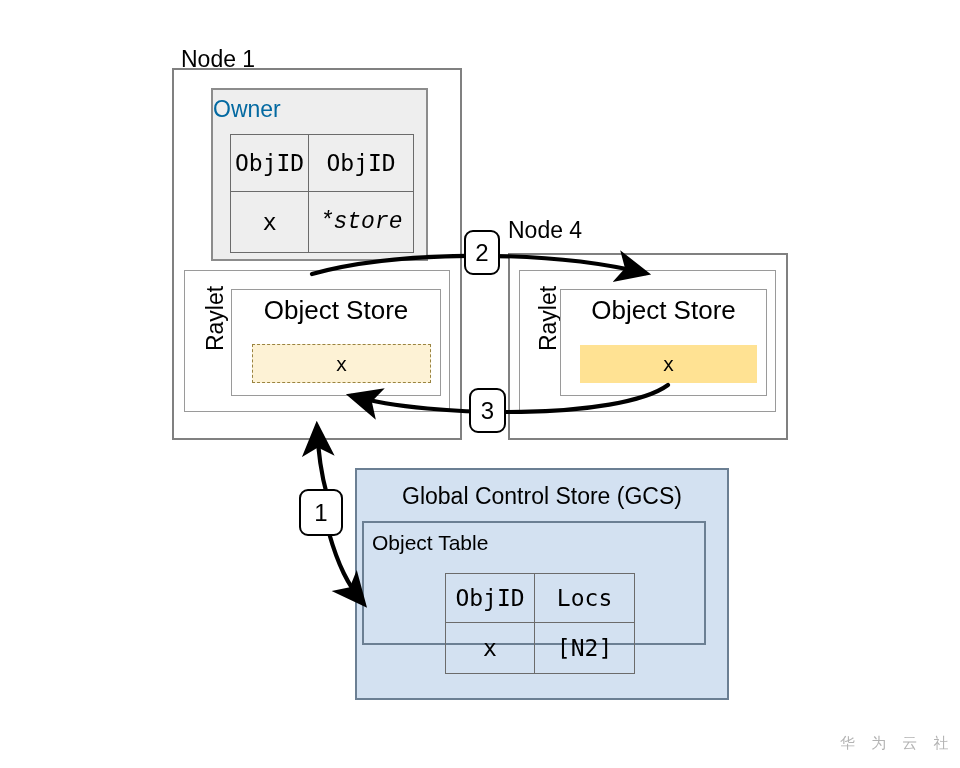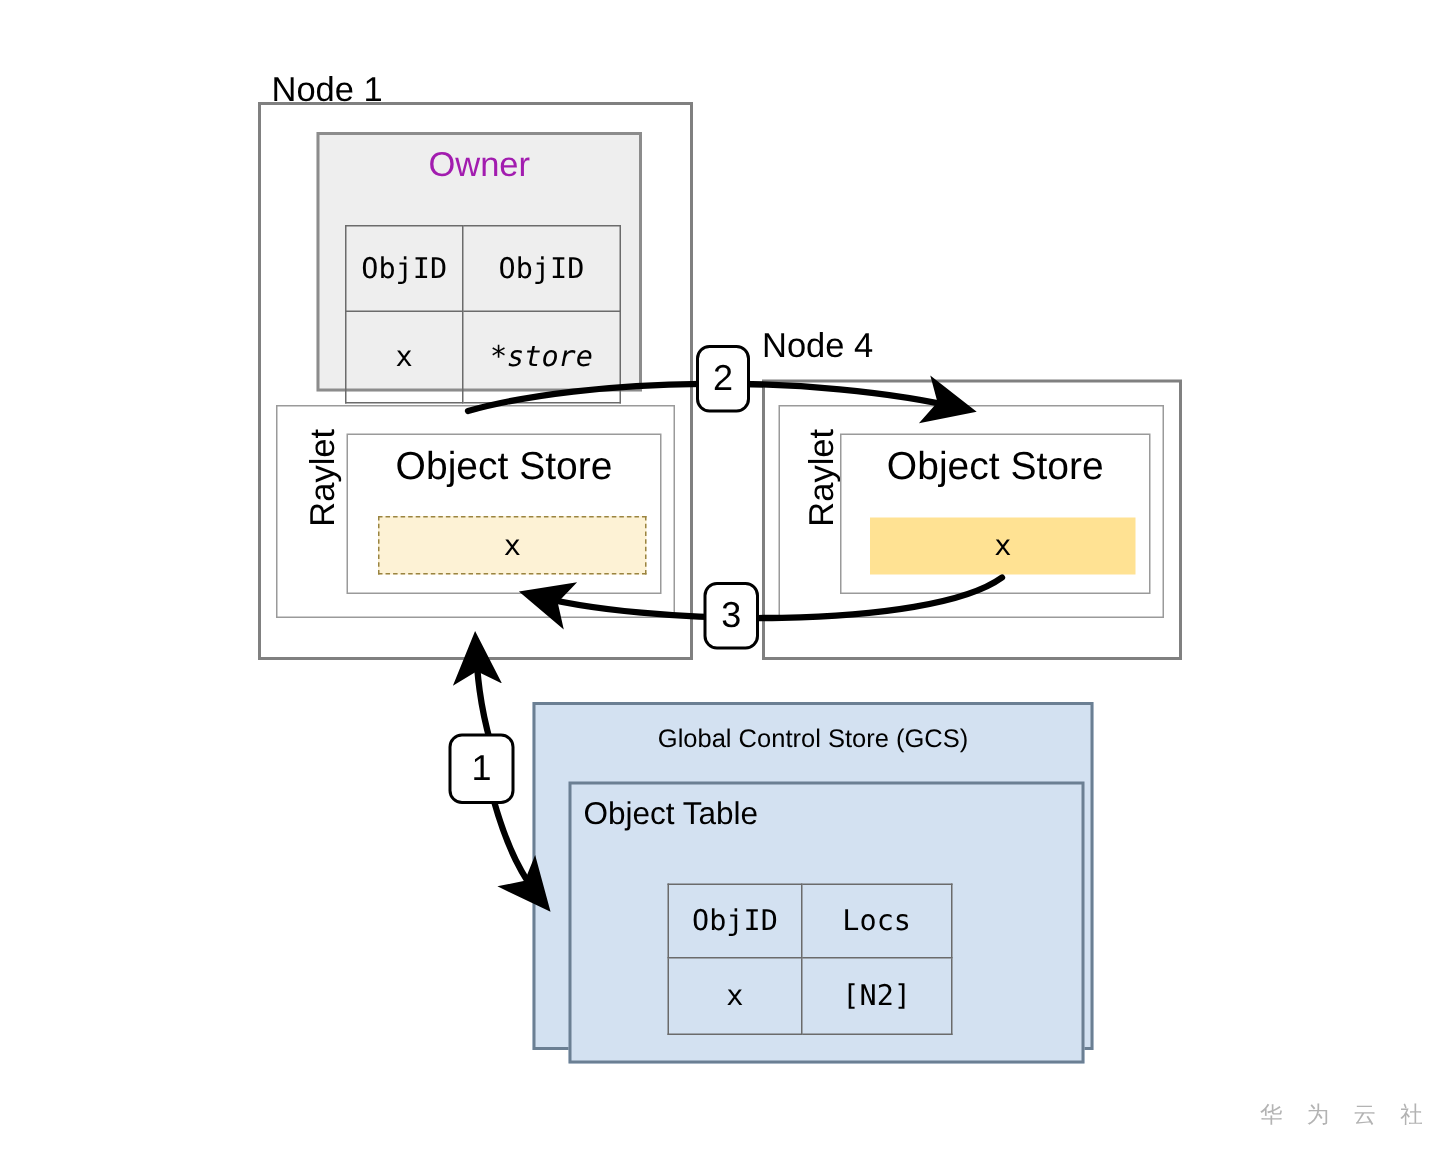--- a/index.html
+++ b/index.html
@@ -34,31 +34,29 @@
     background: transparent;
   }
 
   
   .owner-box {
     background: #eeeeee;
     border: 2px solid #8c8c8c;
   }
   .owner-title {
     font-size: 23px;
-    text-align: center;
-    color: #a21caf;
+    color: #0369a1;
   }
 
   
   table.kv {
     border-collapse: collapse;
     font-family: "DejaVu Sans Mono", "Liberation Mono", monospace;
-    font-size: 19px;
-    color: #000000;
-    margin-top: 16px;
+    font-size: 23px;
+    color: #000000;
   }
   table.kv td {
     border: 1px solid #6b6b6b;
     text-align: center;
     padding: 0;
   }
   .italic-cell { font-style: italic; }
 
   
   .raylet-label {
@@ -92,21 +90,21 @@
     background: #ffe293;
     border: none;
   }
 
   
   .gcs-outer {
     background: #d3e1f1;
     border: 2px solid #6b7f93;
   }
   .gcs-title {
-    font-size: 17px;
+    font-size: 23px;
     text-align: center;
     color: #000000;
   }
   .gcs-inner {
     background: #d3e1f1;
     border: 2px solid #6b7f93;
   }
   .ot-title {
     font-size: 21px;
     color: #000000;
@@ -155,21 +153,21 @@
   <div class="abs owner-box" style="left:211px; top:88px; width:217px; height:173px;">
     <div class="owner-title" style="margin-top:6px;">Owner</div>
     <table class="kv" style="position:absolute; left:17px; top:44px; width:184px;">
       <tbody>
           <tr>
         <td style="width:78px; height:56px;">ObjID</td>
         <td style="width:106px; height:56px;">ObjID</td>
       </tr>
       <tr>
         <td style="height:60px;">x</td>
-        <td class="italic-cell" style="height:60px;">*store</td>
+        <td class="italic-cell" style="height:60px;font-family:Liberation Mono, monospace;">*store</td>
       </tr>
     </tbody>
       </table>
   </div>
 
   <div class="abs frame-thin" style="left:184px; top:270px; width:266px; height:142px;"></div>
   <div class="abs" style="left:180px; top:305px; width:70px; height:30px;">
     <div class="raylet-label">Raylet</div>
   </div>
 
@@ -189,21 +187,21 @@
 
   <div class="abs frame-thin" style="left:560px; top:289px; width:207px; height:107px;">
     <div class="os-title" style="margin-top:5px;">Object Store</div>
   </div>
   <div class="abs obj-chip chip-solid" style="left:580px; top:345px; width:177px; height:38px;">x</div>
 
   <div class="abs gcs-outer" style="left:355px; top:468px; width:374px; height:232px;">
     <div class="gcs-title" style="margin-top:13px;">Global Control Store (GCS)</div>
   </div>
 
-  <div class="abs gcs-inner" style="left:379px; top:521px; width:344px; height:188px;">
+  <div class="abs gcs-inner" style="left:362px; top:521px; width:344px; height:124px;">
     <div class="ot-title" style="margin:8px 0 0 8px;">Object Table</div>
   </div>
 
   <table class="kv" style="position:absolute; left:445px; top:573px; width:190px;">
     <tbody>
         <tr>
       <td style="width:89px; height:48px;">ObjID</td>
       <td style="width:101px; height:48px;text-align:center;">Locs</td>
     </tr>
     <tr>

